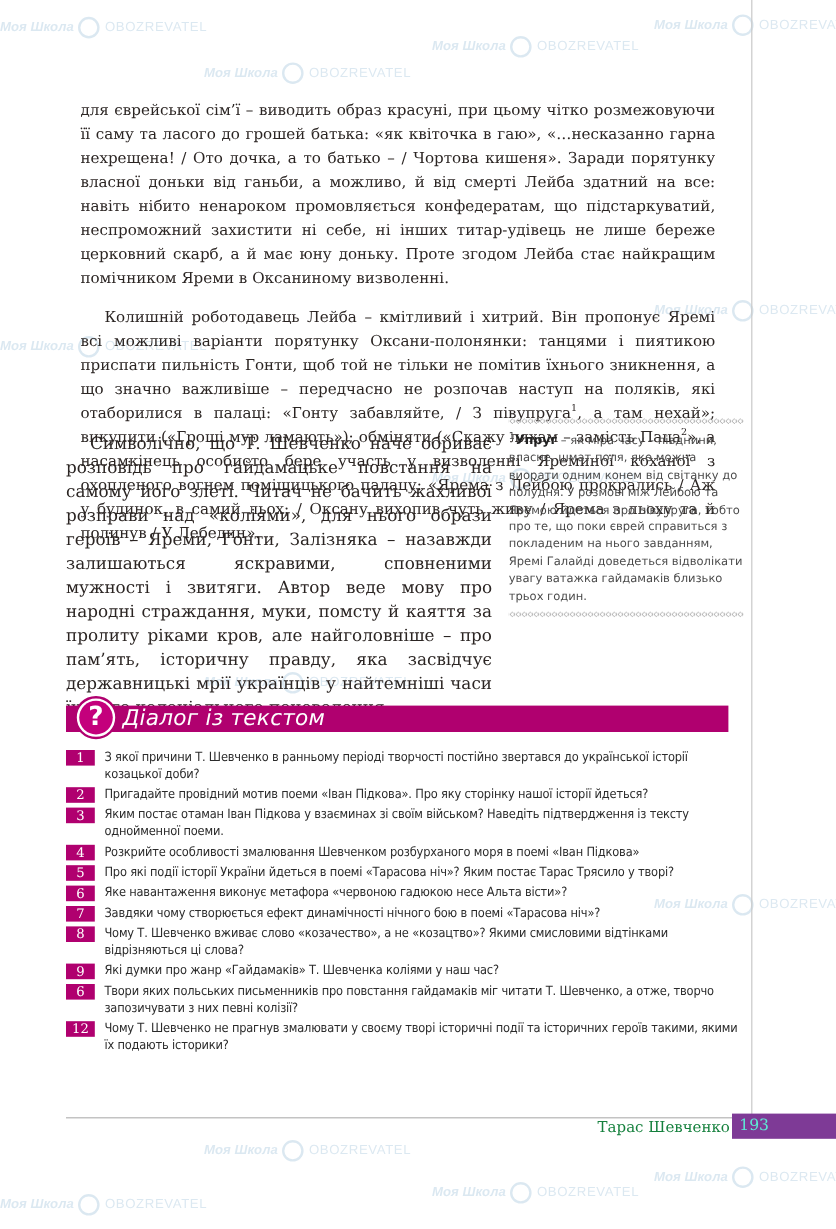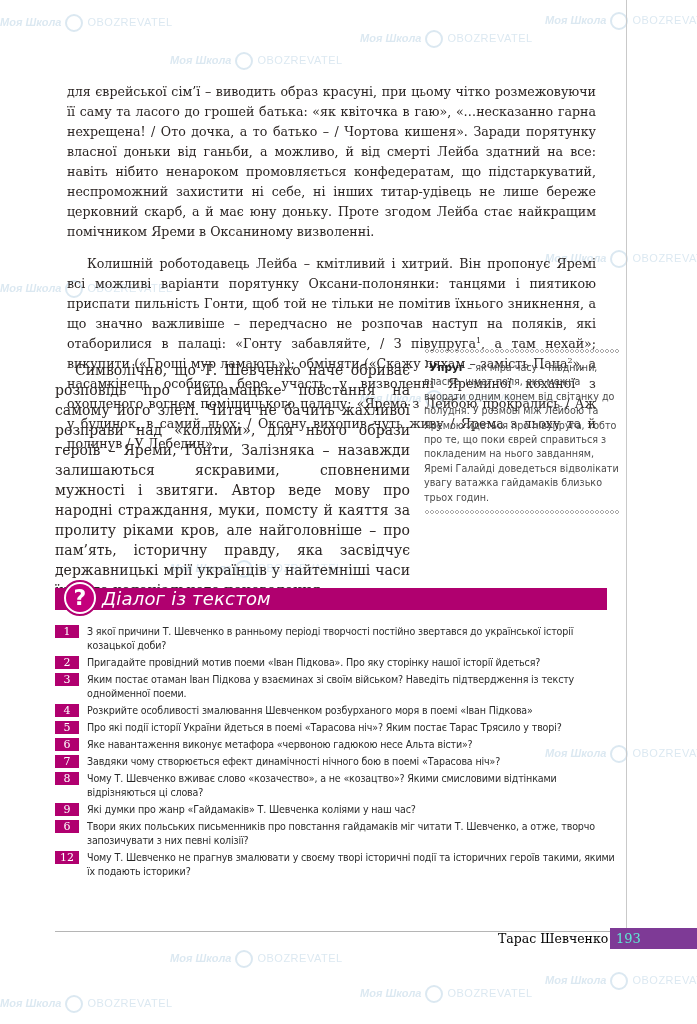--- a/index.html
+++ b/index.html
@@ -87,21 +87,21 @@
     font-family: "DejaVu Serif", serif; font-size: 11px; line-height: 13px;
   }
   .q-num.underline {
     background: transparent; color: #2b2523; border-bottom: 2px solid #b0006f;
     height: 12px; line-height: 12px;
   }
   .q-text { flex: 1; letter-spacing: -0.15px; }
 
   .footer-author {
     position: absolute; left: 498px; top: 929px; height: 20px; line-height: 20px;
-    font-family: "DejaVu Serif", serif; font-size: 12.5px; color: #000000; z-index: 1;
+    font-family: "DejaVu Serif", serif; font-size: 12.5px; color: #15803d; z-index: 1;
   }
   .page-num {
     position: absolute; left: 610px; top: 928px; width: 87px; height: 21px;
     background: #7e3a96; color: #5eead4; z-index: 1;
     font-family: "DejaVu Serif", serif; font-size: 13px; line-height: 21px;
     padding-left: 6px; box-sizing: border-box;
   }
 </style>
 </head>
 <body>

